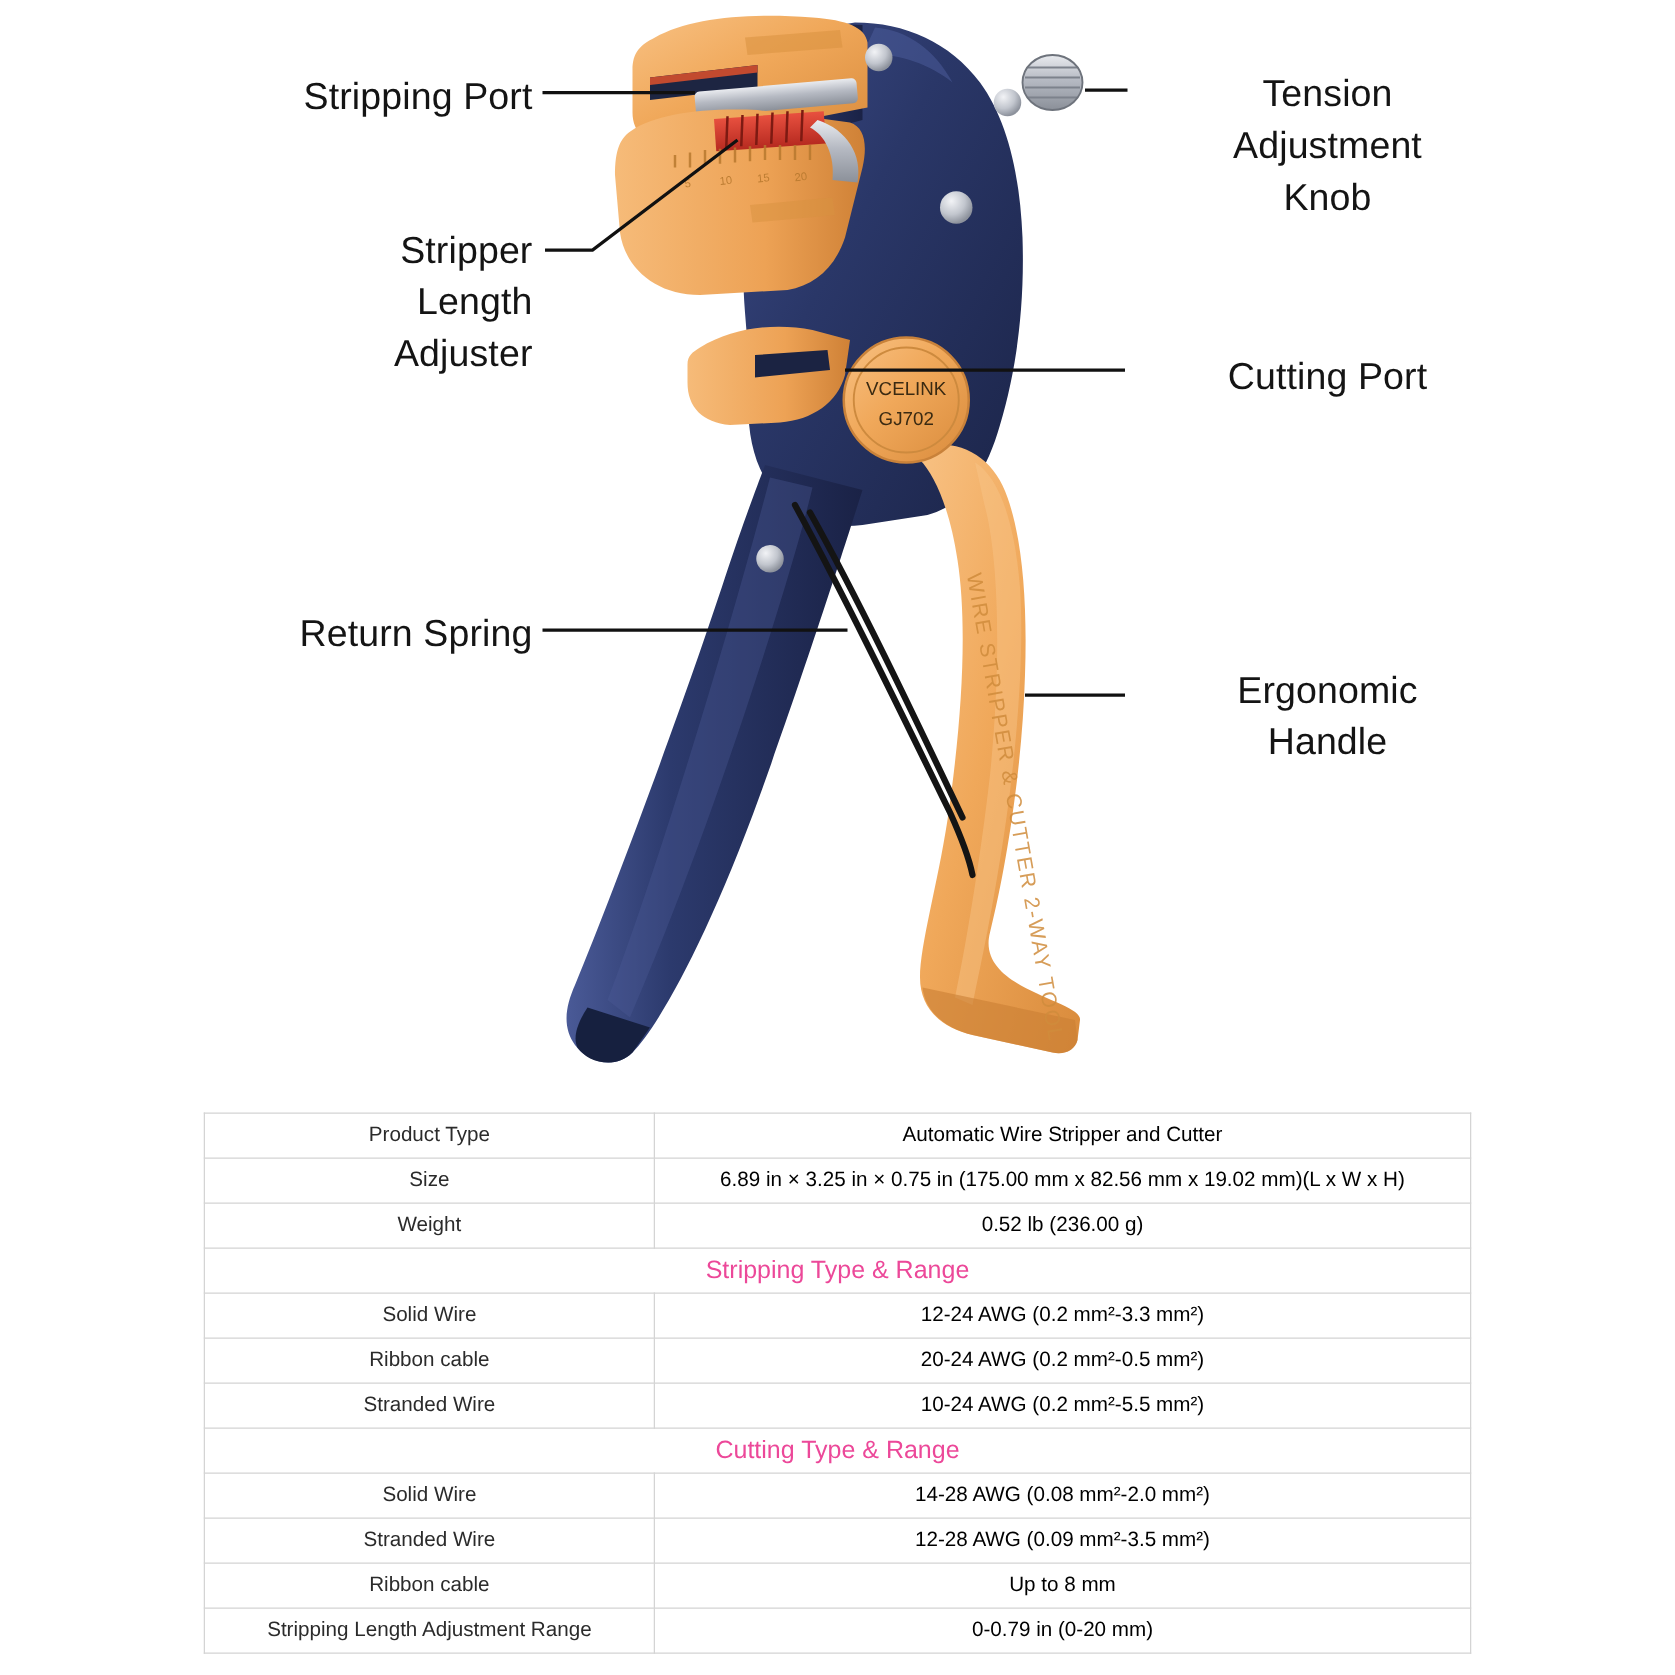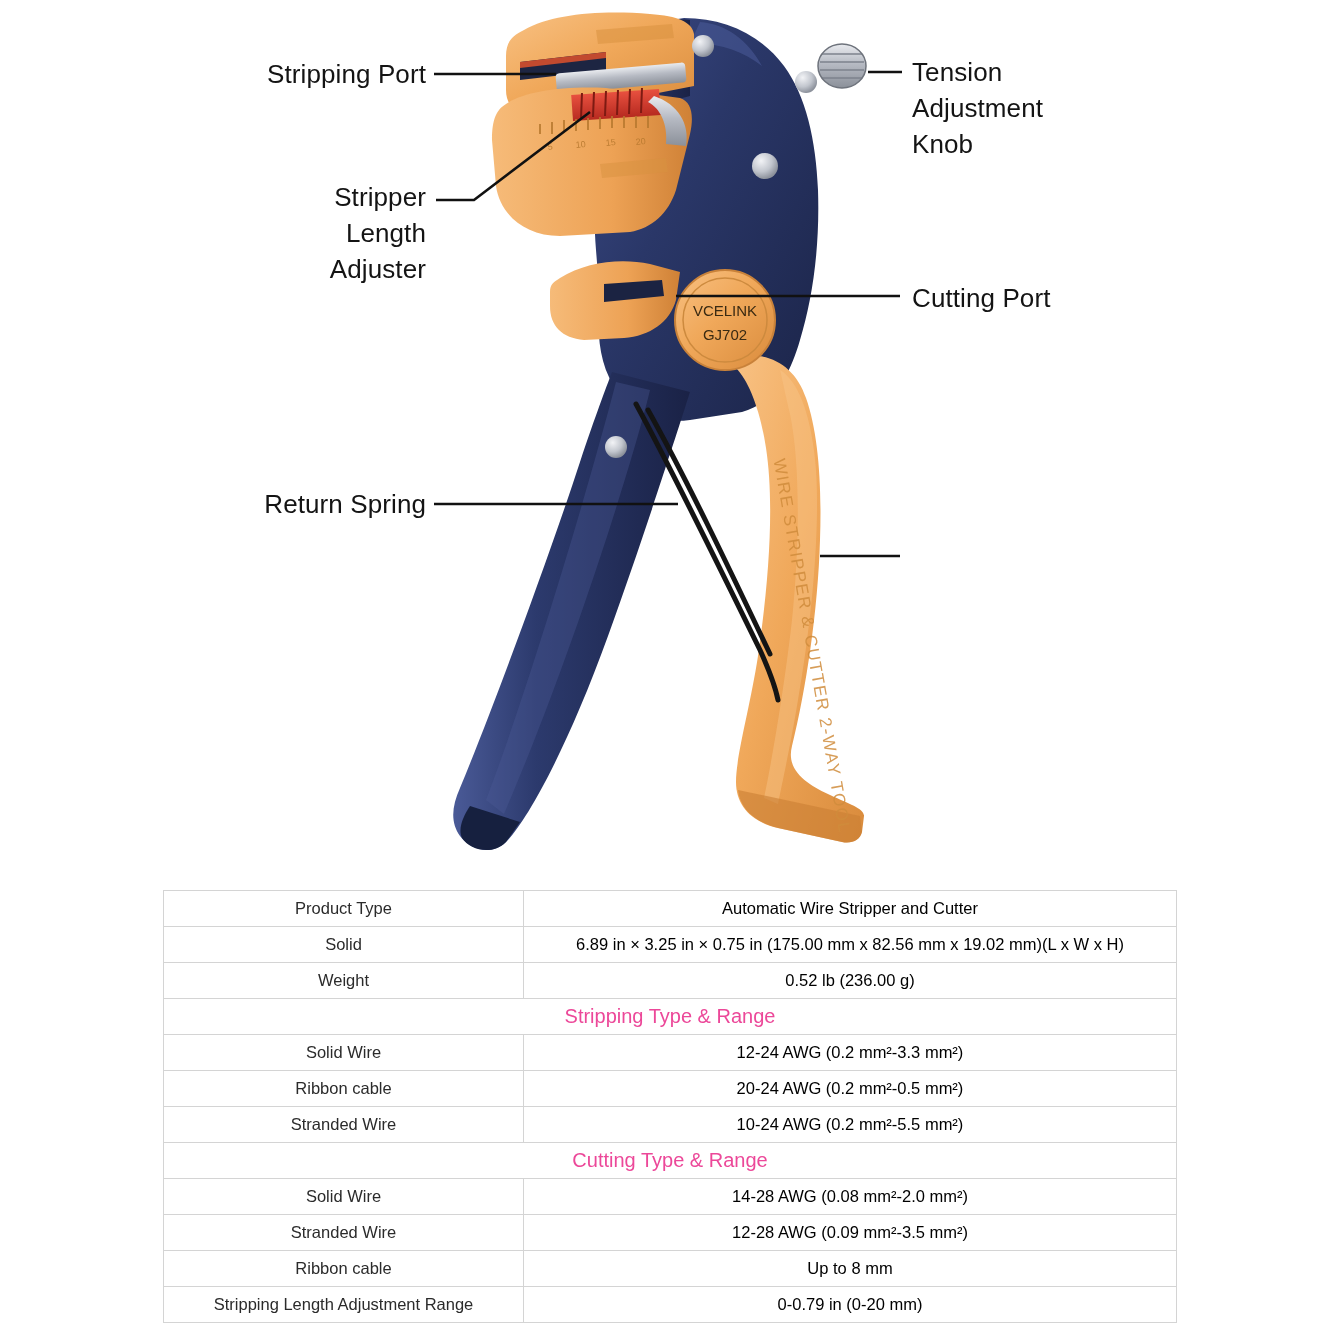--- a/index.html
+++ b/index.html
@@ -18,27 +18,27 @@
   
   #diagram {
     position: absolute;
     left: 0; top: 0;
     width: 1340px; height: 880px;
   }
   #diagram svg { display: block; }
 
   .callout-label {
     position: absolute;
-    font-size: 26px;
+    font-size: 30px;
     line-height: 1.38;
     color: #141414;
     letter-spacing: 0.1px;
     white-space: pre-line;
   }
-  .lbl-right { text-align: left; }
+  .lbl-right { text-align: center; }
   .lbl-left  { text-align: right; }
 
   #lbl-stripping-port   { left: 186px; top: 57px;  width: 240px; }
   #lbl-stripping-length { left: 180px; top: 180px; width: 246px; }
   #lbl-tension          { left: 912px; top: 55px;  width: 300px; }
   #lbl-cutting-port     { left: 912px; top: 281px; width: 300px; }
   #lbl-return-spring    { left: 140px; top: 487px; width: 286px; }
   #lbl-ergonomic        { left: 912px; top: 532px; width: 300px; }
 
   
@@ -248,30 +248,32 @@
 
   <div class="callout-label lbl-left" id="lbl-stripping-port">Stripping Port</div>
   <div class="callout-label lbl-left" id="lbl-stripping-length">Stripper
 Length
 Adjuster</div>
   <div class="callout-label lbl-right" id="lbl-tension">Tension
 Adjustment
 Knob</div>
   <div class="callout-label lbl-left" id="lbl-return-spring">Return Spring</div>
   <div class="callout-label lbl-right" id="lbl-cutting-port">Cutting Port</div>
+  <div class="callout-label lbl-right" id="lbl-ergonomic">Ergonomic
+Handle</div>
 </div>
 
 <table id="spec-table">
   <tbody>
     <tr>
       <td class="key">Product Type</td>
       <td class="val">Automatic Wire Stripper and Cutter</td>
     </tr>
     <tr>
-      <td class="key">Solid</td>
+      <td class="key">Size</td>
       <td class="val">6.89 in × 3.25 in × 0.75 in (175.00 mm x 82.56 mm x 19.02 mm)(L x W x H)</td>
     </tr>
     <tr>
       <td class="key">Weight</td>
       <td class="val">0.52 lb (236.00 g)</td>
     </tr>
     <tr class="section">
       <td colspan="2">Stripping Type &amp; Range</td>
     </tr>
     <tr>

